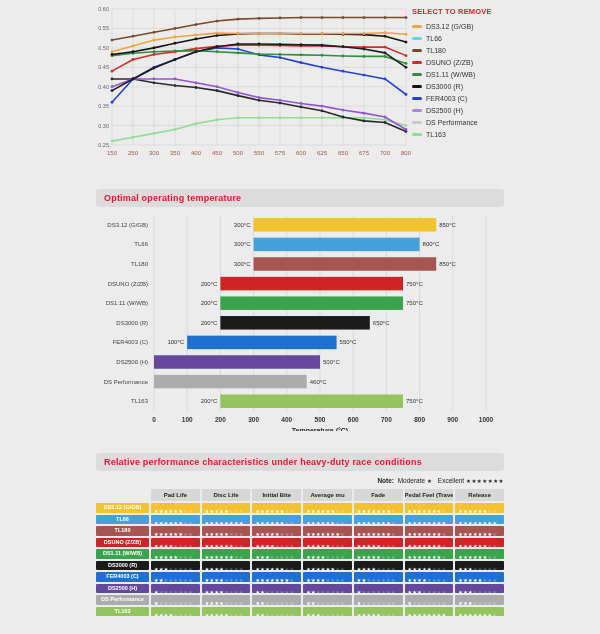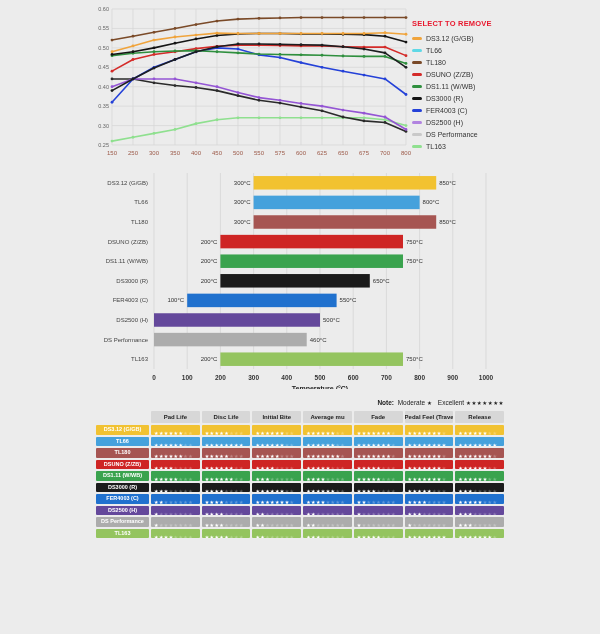--- a/index.html
+++ b/index.html
@@ -9,21 +9,21 @@
   }
   .content{position:absolute;left:96px;top:0;width:408px;}
   .sec-header{
     height:18px;background:#dcdcdc;border-radius:3px;line-height:18px;
     font-weight:bold;color:#e8182e;padding-left:8px;font-size:9px;letter-spacing:.2px;
   }
   .sec-header.upper{text-transform:uppercase;}
   
   .chart1-wrap{position:relative;height:162px;margin-top:3px;}
   #line-chart{position:absolute;left:0;top:0;}
-  .legend{position:absolute;right:0;top:16px;width:92px;}
+  .legend{position:absolute;right:0;top:4px;width:92px;}
   .legend-title{font-size:7.5px;font-weight:bold;color:#e8182e;margin-bottom:4px;letter-spacing:.2px;}
   .legend-item{display:flex;align-items:center;height:12px;cursor:pointer;}
   .legend-swatch{width:10px;height:3px;border-radius:2px;margin-right:4px;flex:none;}
   .legend-label{font-size:7px;color:#333;white-space:nowrap;}
   
   .chart2-wrap{position:relative;margin-top:4px;}
   
   .note-line{margin-top:5px;text-align:right;font-size:6.5px;color:#222;height:9px;line-height:9px;}
   .note-line b{font-weight:bold;}
   .note-stars{font-size:5.5px;letter-spacing:.5px;}
@@ -291,20 +291,21 @@
             <span class="legend-label">DS Performance</span>
           </div>
           <div class="legend-item">
             <span class="legend-swatch" style="background: rgb(143, 224, 143);"></span>
             <span class="legend-label">TL163</span>
           </div>
         </div>
     </div>
   </div>
 
+  <div class="sec-header" style="margin-top:24px;">Optimal operating temperature</div>
   <div class="chart2-wrap">
     <svg id="bar-chart" width="408" height="220">
         <line x1="58" y1="4" x2="58" y2="200" stroke="#d2d2d2" stroke-width="0.7"></line>
         <line x1="91.2" y1="4" x2="91.2" y2="200" stroke="#d2d2d2" stroke-width="0.7"></line>
         <line x1="124.4" y1="4" x2="124.4" y2="200" stroke="#d2d2d2" stroke-width="0.7"></line>
         <line x1="157.6" y1="4" x2="157.6" y2="200" stroke="#d2d2d2" stroke-width="0.7"></line>
         <line x1="190.8" y1="4" x2="190.8" y2="200" stroke="#d2d2d2" stroke-width="0.7"></line>
         <line x1="224" y1="4" x2="224" y2="200" stroke="#d2d2d2" stroke-width="0.7"></line>
         <line x1="257.2" y1="4" x2="257.2" y2="200" stroke="#d2d2d2" stroke-width="0.7"></line>
         <line x1="290.4" y1="4" x2="290.4" y2="200" stroke="#d2d2d2" stroke-width="0.7"></line>
@@ -357,20 +358,21 @@
         <text x="224" y="211" text-anchor="middle" font-size="6.5" font-weight="bold" fill="#333">500</text>
         <text x="257.2" y="211" text-anchor="middle" font-size="6.5" font-weight="bold" fill="#333">600</text>
         <text x="290.4" y="211" text-anchor="middle" font-size="6.5" font-weight="bold" fill="#333">700</text>
         <text x="323.6" y="211" text-anchor="middle" font-size="6.5" font-weight="bold" fill="#333">800</text>
         <text x="356.8" y="211" text-anchor="middle" font-size="6.5" font-weight="bold" fill="#333">900</text>
         <text x="390" y="211" text-anchor="middle" font-size="6.5" font-weight="bold" fill="#333">1000</text>
         <text x="224" y="222" text-anchor="middle" font-size="7" font-weight="bold" fill="#222">Temperature (°C)</text>
       </svg>
   </div>
 
+  <div class="sec-header" style="margin-top:18px;">Relative performance characteristics under heavy-duty race conditions</div>
   <div class="note-line">
     <b>Note:</b>&nbsp;
     <span>Moderate</span>
     <span class="note-stars" id="moderate-stars"> ★</span>&nbsp;&nbsp;
     <span>Excellent</span>
     <span class="note-stars" id="excellent-stars"> ★★★★★★★</span>
   </div>
   <div class="ratings-table" id="ratings-table">
       <div class="th-cell th-empty"></div>
       <div class="th-cell">Pad Life</div>

